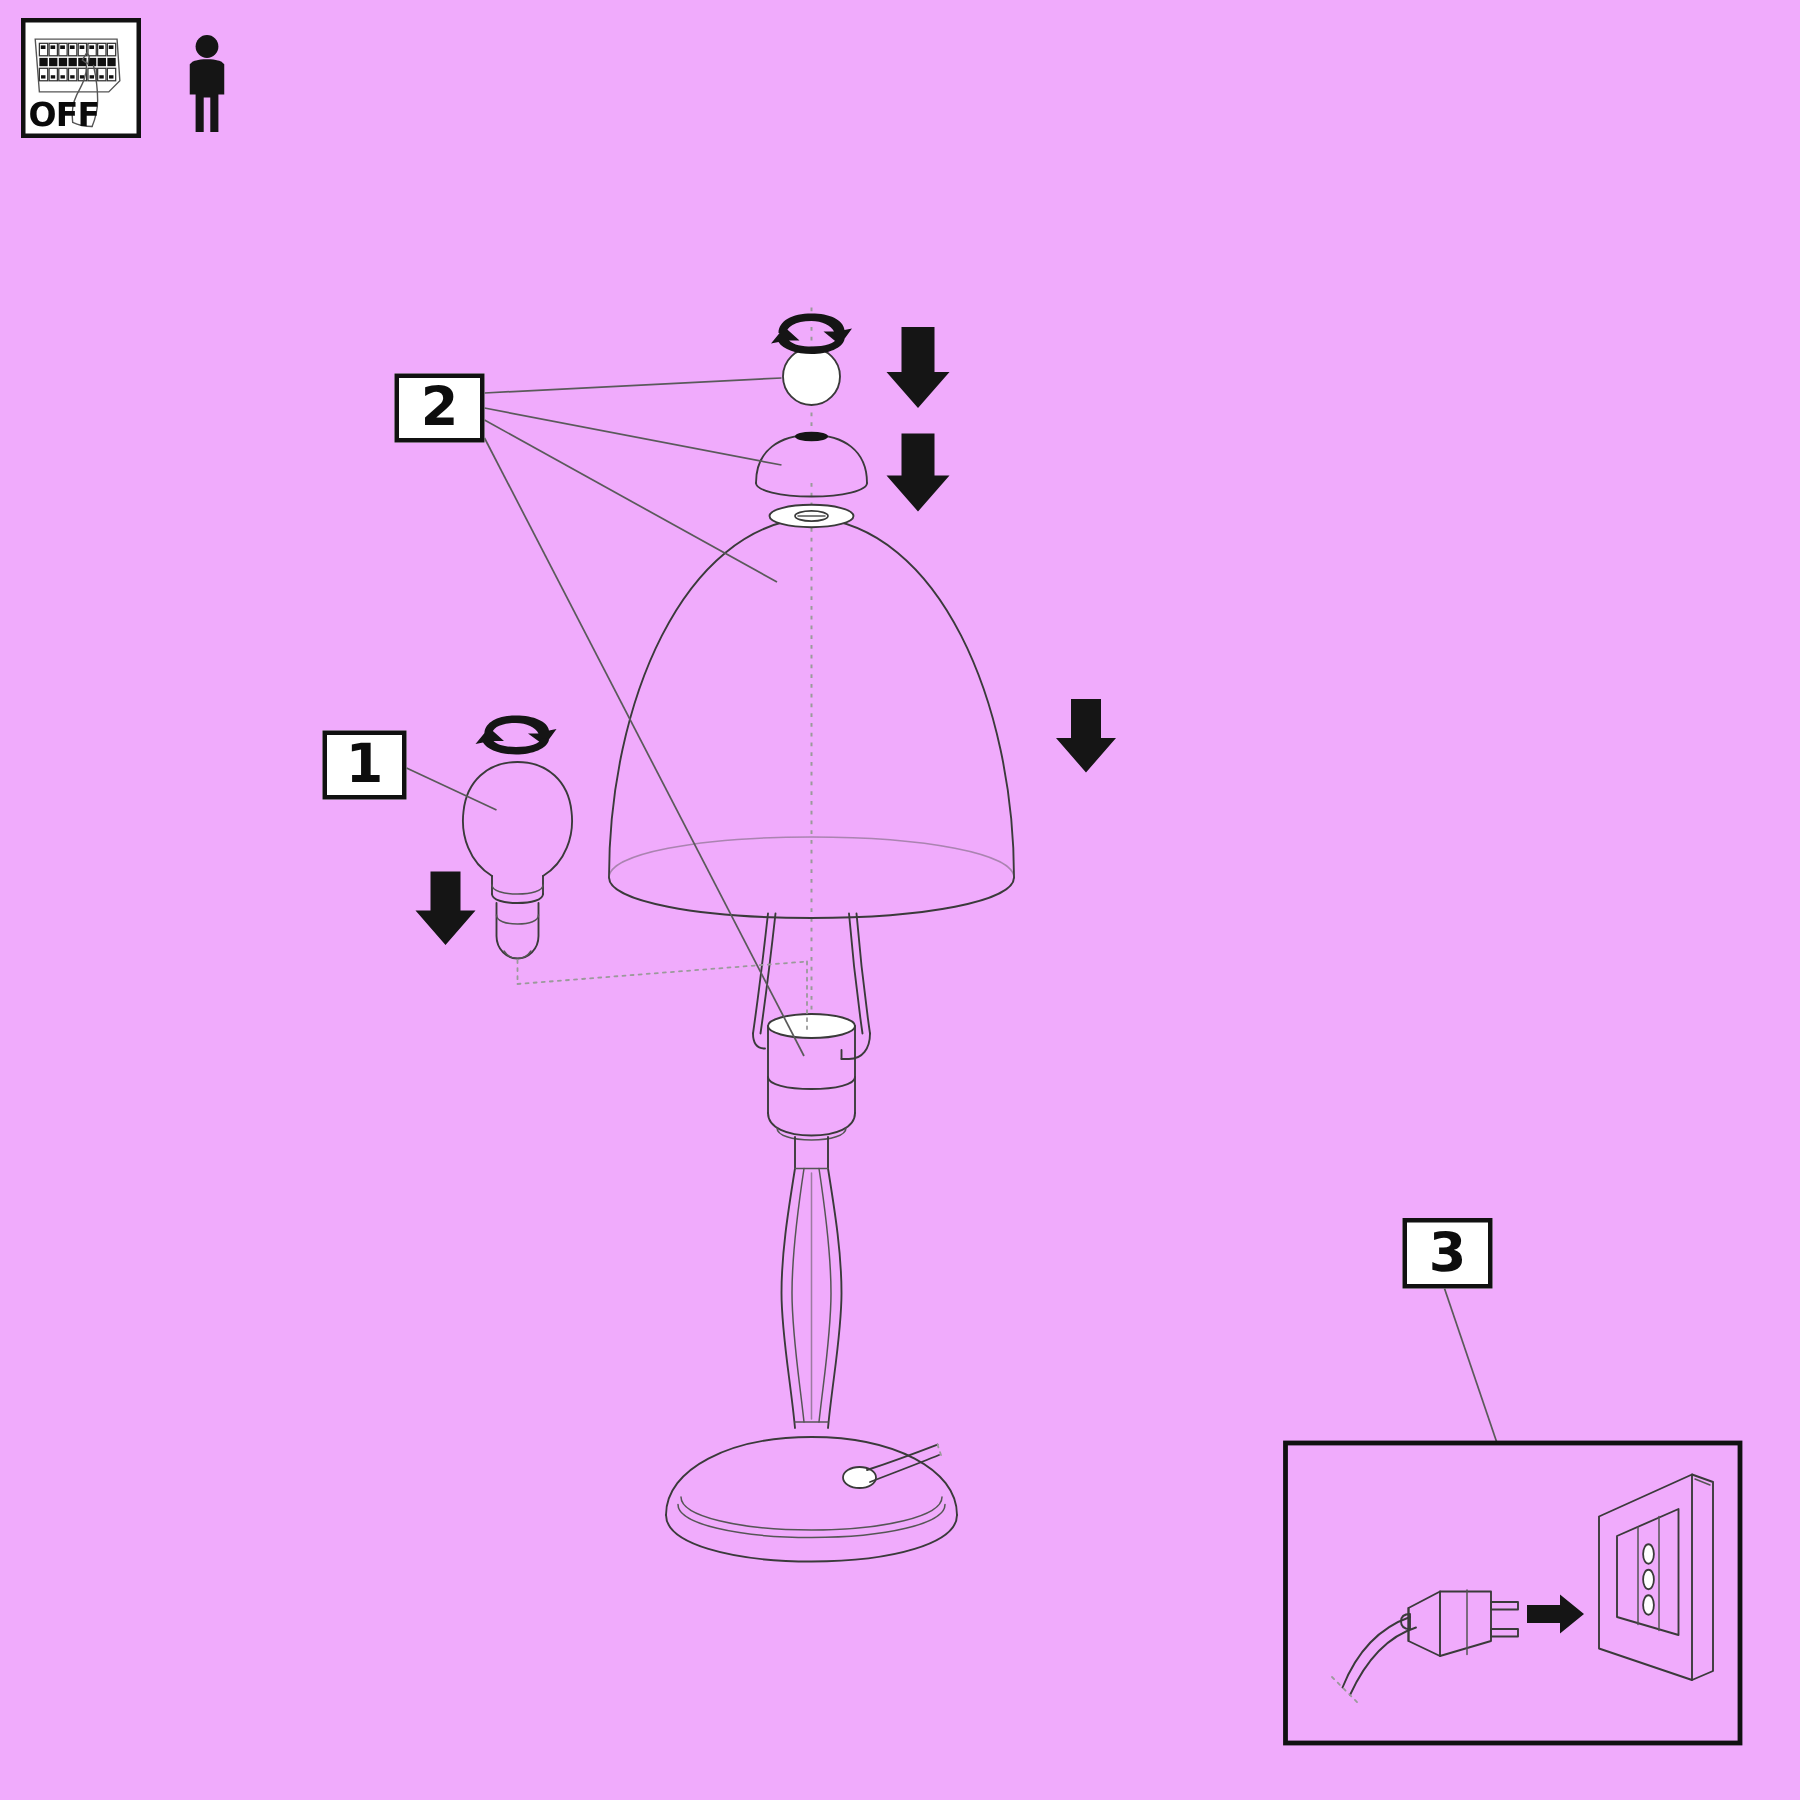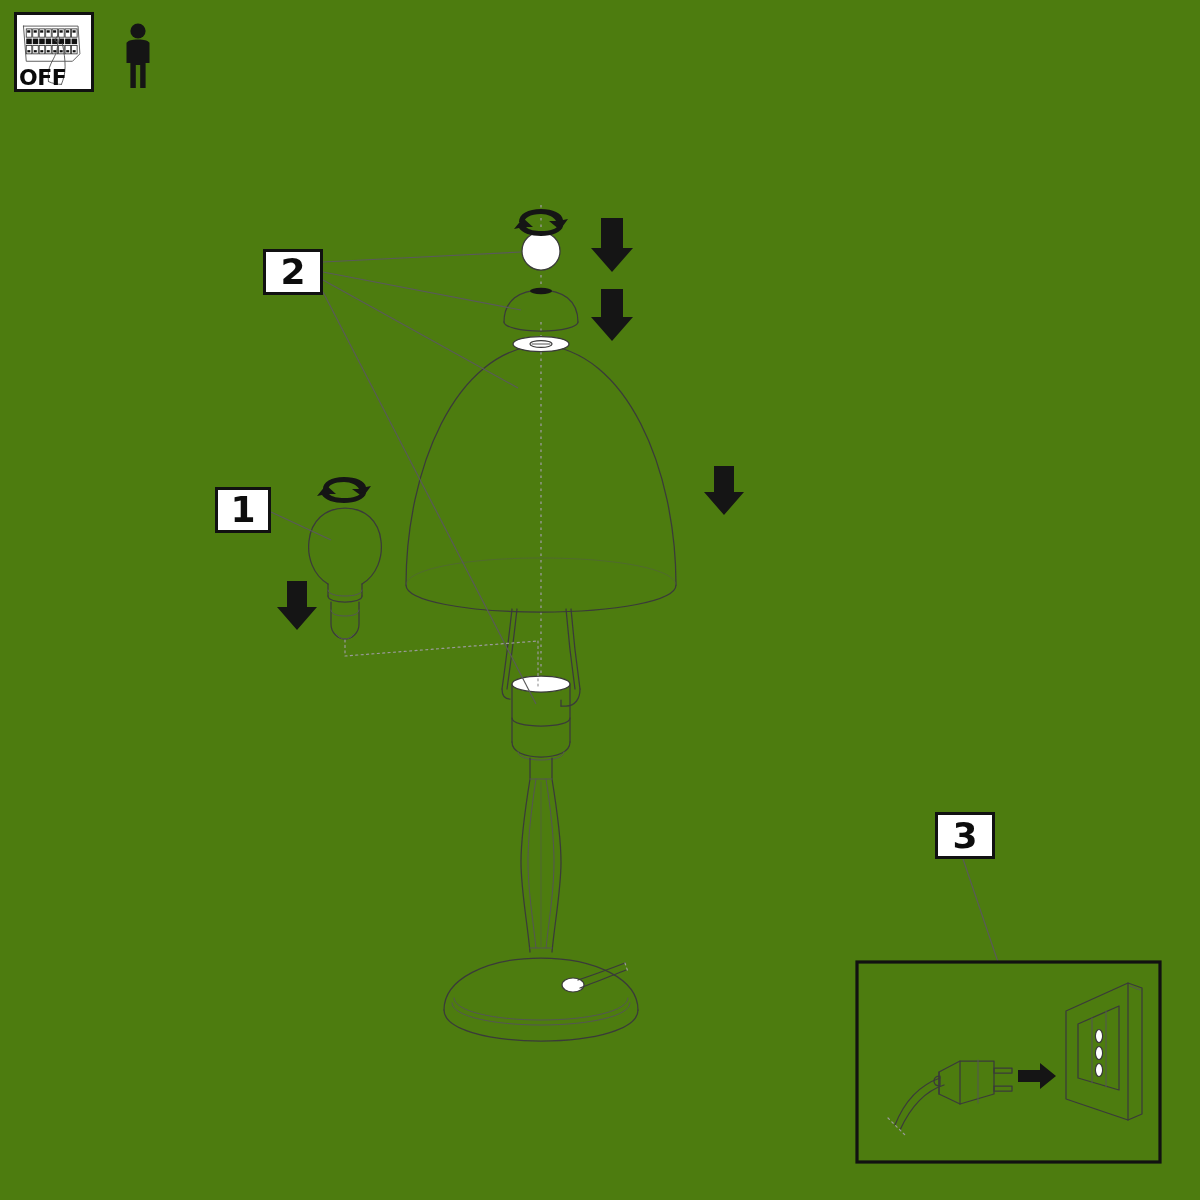--- a/index.html
+++ b/index.html
@@ -6,21 +6,21 @@
   html,body{margin:0;padding:0;background:#ffffff;}
   body{
     width:1200px;height:1200px;
     font-family:"Liberation Sans", sans-serif;
     color:#111;
     overflow:hidden;
     position:relative;
   }
   #sheet{
     position:absolute;left:0;top:0;width:1200px;height:1200px;
-    background:#4d7c0f;
+    background:#f0abfc;
   }
   svg.layer{
     position:absolute;left:0;top:0;width:1200px;height:1200px;
     overflow:visible;
   }
   .ln{fill:none;stroke:#3a3a3a;stroke-width:1.25;stroke-linecap:round;stroke-linejoin:round;}
   .ln-thin{fill:none;stroke:#555;stroke-width:1;stroke-linecap:round;}
   .leader{fill:none;stroke:#5a5a5a;stroke-width:1.15;}
   .dotline{fill:none;stroke:#9a9a9a;stroke-width:1.2;stroke-dasharray:2 3.4;stroke-linecap:round;}
   .dotaxis{fill:none;stroke:#9a9a9a;stroke-width:1.3;stroke-dasharray:2.5 4;}

